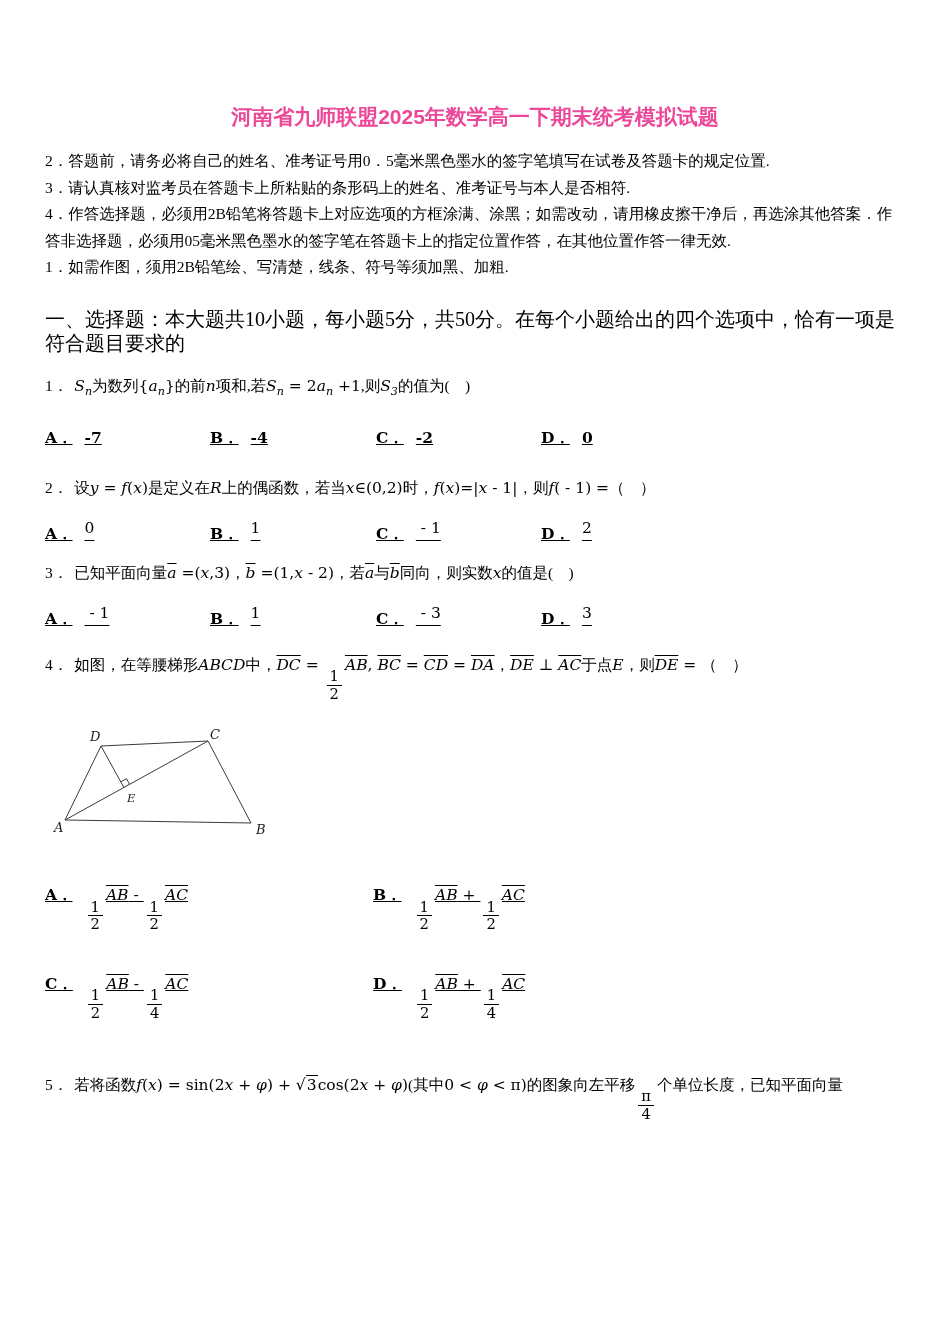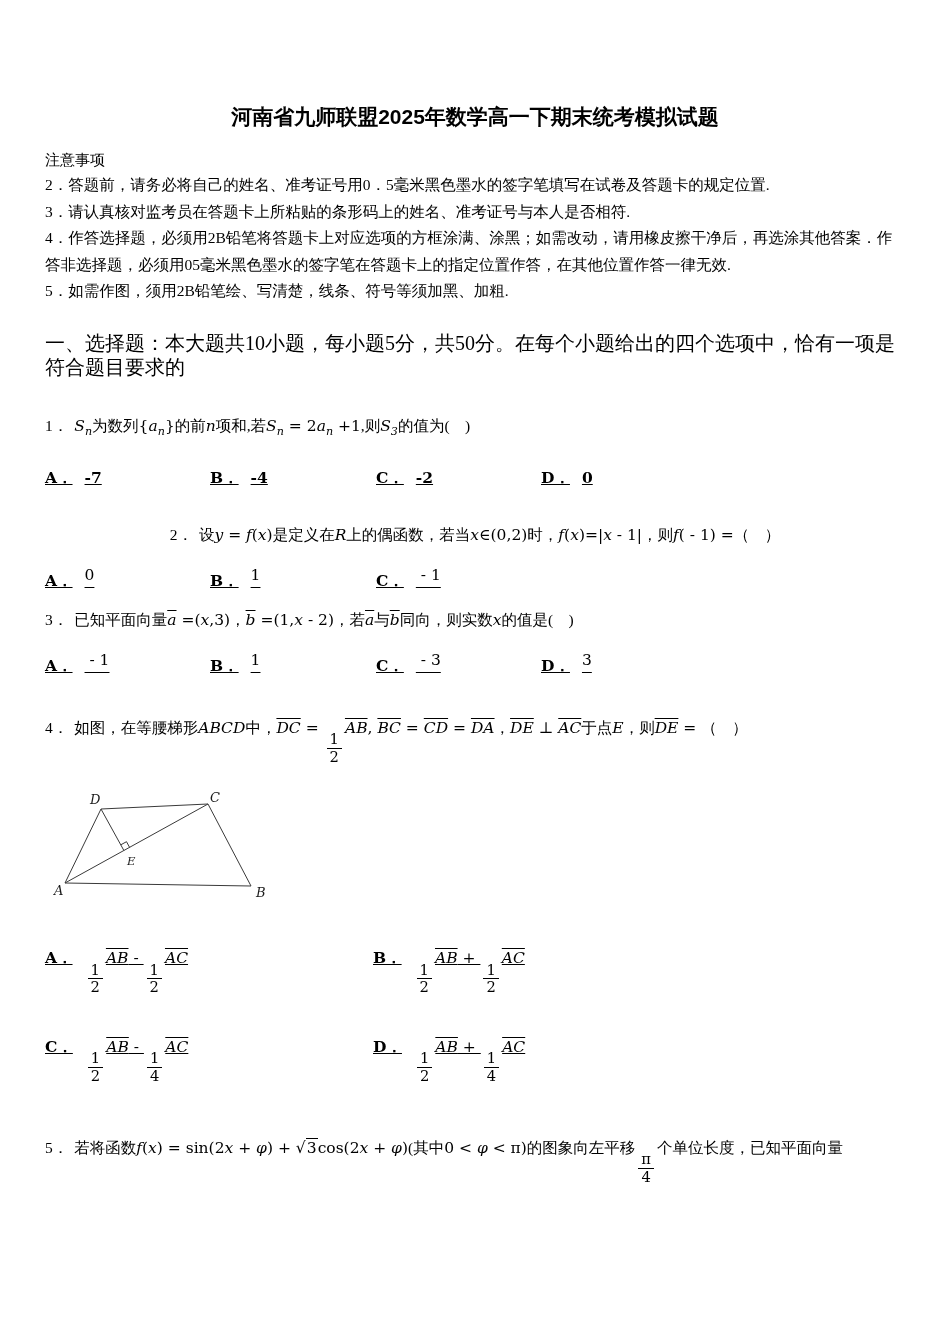--- a/index.html
+++ b/index.html
@@ -6,31 +6,31 @@
   html,body { background:#ffffff; }
   body {
     width:950px; height:1344px; overflow:hidden; position:relative;
     color:#000; font-family:"Liberation Serif","DejaVu Serif",serif;
     font-size:15.5px;
   }
   .page { padding:102px 45px 0 45px; }
 
   .title {
     text-align:center; font-family:"Liberation Sans","DejaVu Sans",sans-serif;
-    font-weight:bold; font-size:21px; line-height:30px; color:#000000;
+    font-weight:bold; font-size:21px; line-height:30px; color:#ec4899;
   }
 
   .notes { margin-top:16px; }
   .notes-header { font-size:15px; line-height:24px; }
   .note { font-size:15.5px; line-height:26.5px; }
 
   .section-header { margin-top:26px; font-size:20px; line-height:24px; }
 
-  .question { margin-top:32px; line-height:30px; }
-  .q2 { margin-top:27px;text-align:center; }
+  .question { margin-top:16px; line-height:30px; }
+  .q2 { margin-top:20px; }
   .q3 { margin-top:9px; }
   .q4 { }
   .q5 { margin-top:48px; }
   .qnum { margin-right:6px; }
 
   
   .m  { font-family:"DejaVu Serif",serif; font-style:italic; }
   .mr { font-family:"DejaVu Serif",serif; font-style:normal; }
   .t  { font-style:normal; }
   sub.msub { font-family:"DejaVu Serif",serif; font-style:italic; font-size:0.72em; }
@@ -63,25 +63,24 @@
   .figlabel-small { font-size:11.5px; }
 </style>
 </head>
 <body>
 
 <div class="page">
 
   <h1 class="title">河南省九师联盟2025年数学高一下期末统考模拟试题</h1>
 
   <div class="notes">
-    <div class="notes-header">注意事项</div>
     <div class="note">2．答题前，请务必将自己的姓名、准考证号用0．5毫米黑色墨水的签字笔填写在试卷及答题卡的规定位置.</div>
     <div class="note">3．请认真核对监考员在答题卡上所粘贴的条形码上的姓名、准考证号与本人是否相符.</div>
     <div class="note">4．作答选择题，必须用2B铅笔将答题卡上对应选项的方框涂满、涂黑；如需改动，请用橡皮擦干净后，再选涂其他答案．作答非选择题，必须用05毫米黑色墨水的签字笔在答题卡上的指定位置作答，在其他位置作答一律无效.</div>
-    <div class="note">5．如需作图，须用2B铅笔绘、写清楚，线条、符号等须加黑、加粗.</div>
+    <div class="note">1．如需作图，须用2B铅笔绘、写清楚，线条、符号等须加黑、加粗.</div>
   </div>
 
   <div class="section-header">一、选择题：本大题共10小题，每小题5分，共50分。在每个小题给出的四个选项中，恰有一项是符合题目要求的</div>
 
   <div class="question q1">
     <span class="qnum">1．</span><span class="stem"><span class="m">S</span><sub class="msub">n</sub><span class="t">为数列</span><span class="mr">{</span><span class="m">a</span><sub class="msub">n</sub><span class="mr">}</span><span class="t">的前</span><span class="m">n</span><span class="t">项和,若</span><span class="m">S</span><sub class="msub">n</sub><span class="mr"> = 2</span><span class="m">a</span><sub class="msub">n</sub><span class="mr"> +1</span><span class="t">,则</span><span class="m">S</span><sub class="msub">3</sub><span class="t">的值为(　)</span></span>
   </div>
   <div class="options cols4">
     <span class="opt"><span class="optlabel">A．</span><span class="optval"><span class="mr b">-7</span></span></span>
     <span class="opt"><span class="optlabel">B．</span><span class="optval"><span class="mr b">-4</span></span></span>
@@ -89,20 +88,21 @@
     <span class="opt"><span class="optlabel">D．</span><span class="optval"><span class="mr b">0</span></span></span>
   </div>
 
   <div class="question q2">
     <span class="qnum">2．</span><span class="stem"><span class="t">设</span><span class="m">y</span><span class="mr"> = </span><span class="m">f</span><span class="mr">(</span><span class="m">x</span><span class="mr">)</span><span class="t">是定义在</span><span class="m">R</span><span class="t">上的偶函数，若当</span><span class="m">x</span><span class="mr">∈(0,2)</span><span class="t">时，</span><span class="m">f</span><span class="mr">(</span><span class="m">x</span><span class="mr">)=|</span><span class="m">x</span><span class="mr"> - 1|</span><span class="t">，则</span><span class="m">f</span><span class="mr">( - 1) =</span><span class="t">（　）</span></span>
   </div>
   <div class="options cols4">
     <span class="opt"><span class="optlabel">A．</span><span class="optval"><span class="mr raised">0</span></span></span>
     <span class="opt"><span class="optlabel">B．</span><span class="optval"><span class="mr raised">1</span></span></span>
     <span class="opt"><span class="optlabel">C．</span><span class="optval"><span class="mr raised"> - 1</span></span></span>
+    <span class="opt"><span class="optlabel">D．</span><span class="optval"><span class="mr raised">2</span></span></span>
   </div>
 
   <div class="question q3">
     <span class="qnum">3．</span><span class="stem"><span class="t">已知平面向量</span><span class="vec">a</span><span class="mr"> =(</span><span class="m">x</span><span class="mr">,3)</span><span class="t">，</span><span class="vec">b</span><span class="mr"> =(1,</span><span class="m">x</span><span class="mr"> - 2)</span><span class="t">，若</span><span class="vec">a</span><span class="t">与</span><span class="vec">b</span><span class="t">同向，则实数</span><span class="m">x</span><span class="t">的值是(　)</span></span>
   </div>
   <div class="options cols4">
     <span class="opt"><span class="optlabel">A．</span><span class="optval"><span class="mr raised"> - 1</span></span></span>
     <span class="opt"><span class="optlabel">B．</span><span class="optval"><span class="mr raised">1</span></span></span>
     <span class="opt"><span class="optlabel">C．</span><span class="optval"><span class="mr raised"> - 3</span></span></span>
     <span class="opt"><span class="optlabel">D．</span><span class="optval"><span class="mr raised">3</span></span></span>

